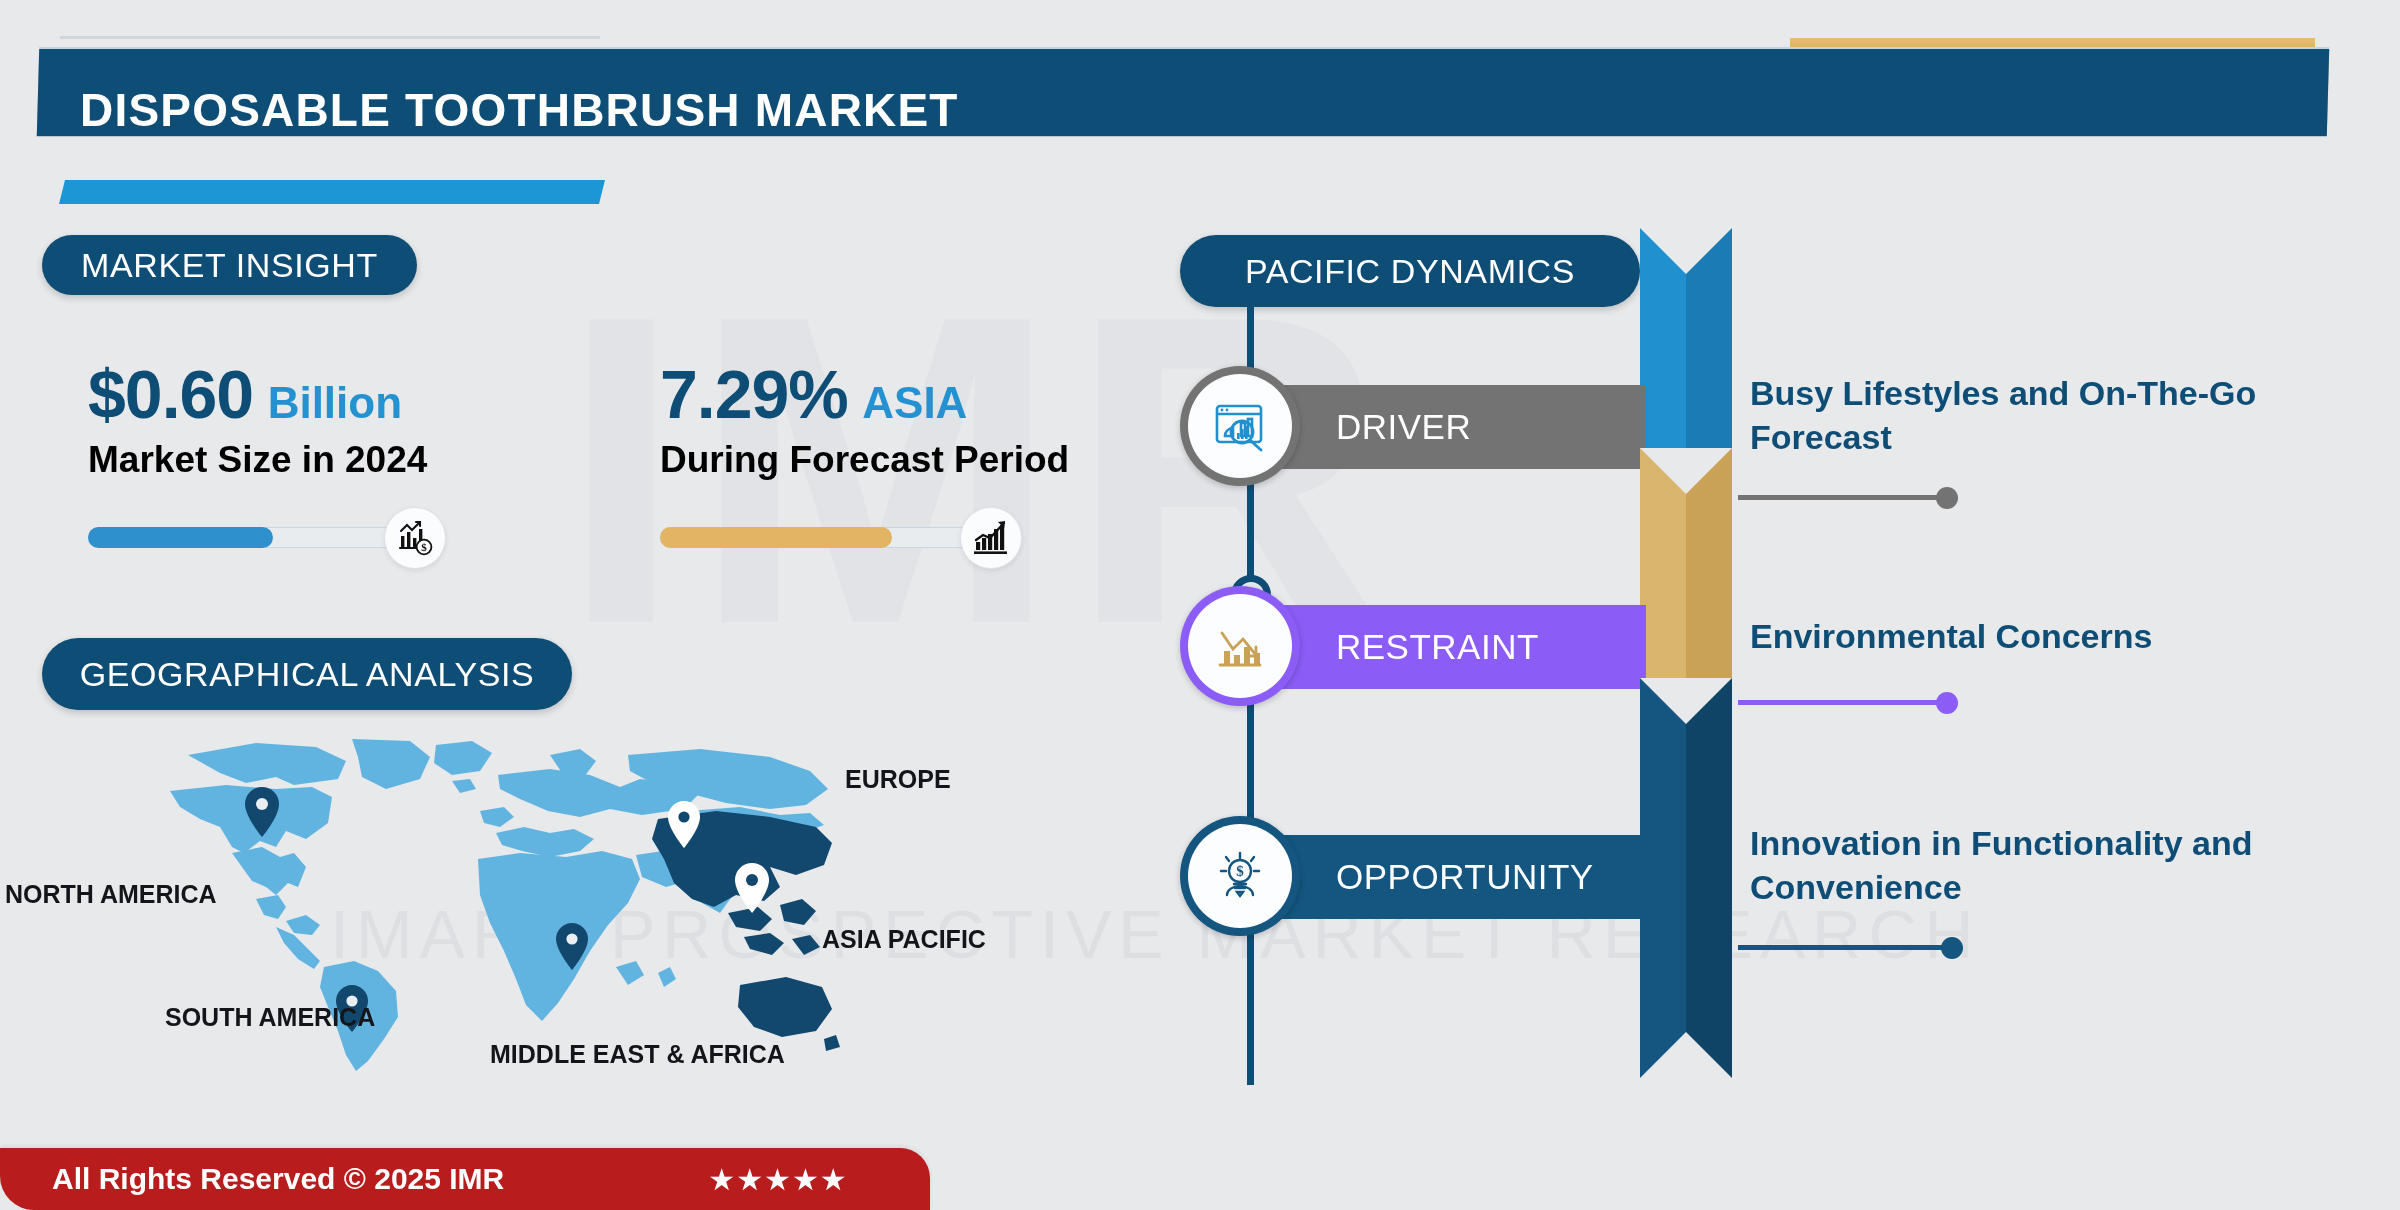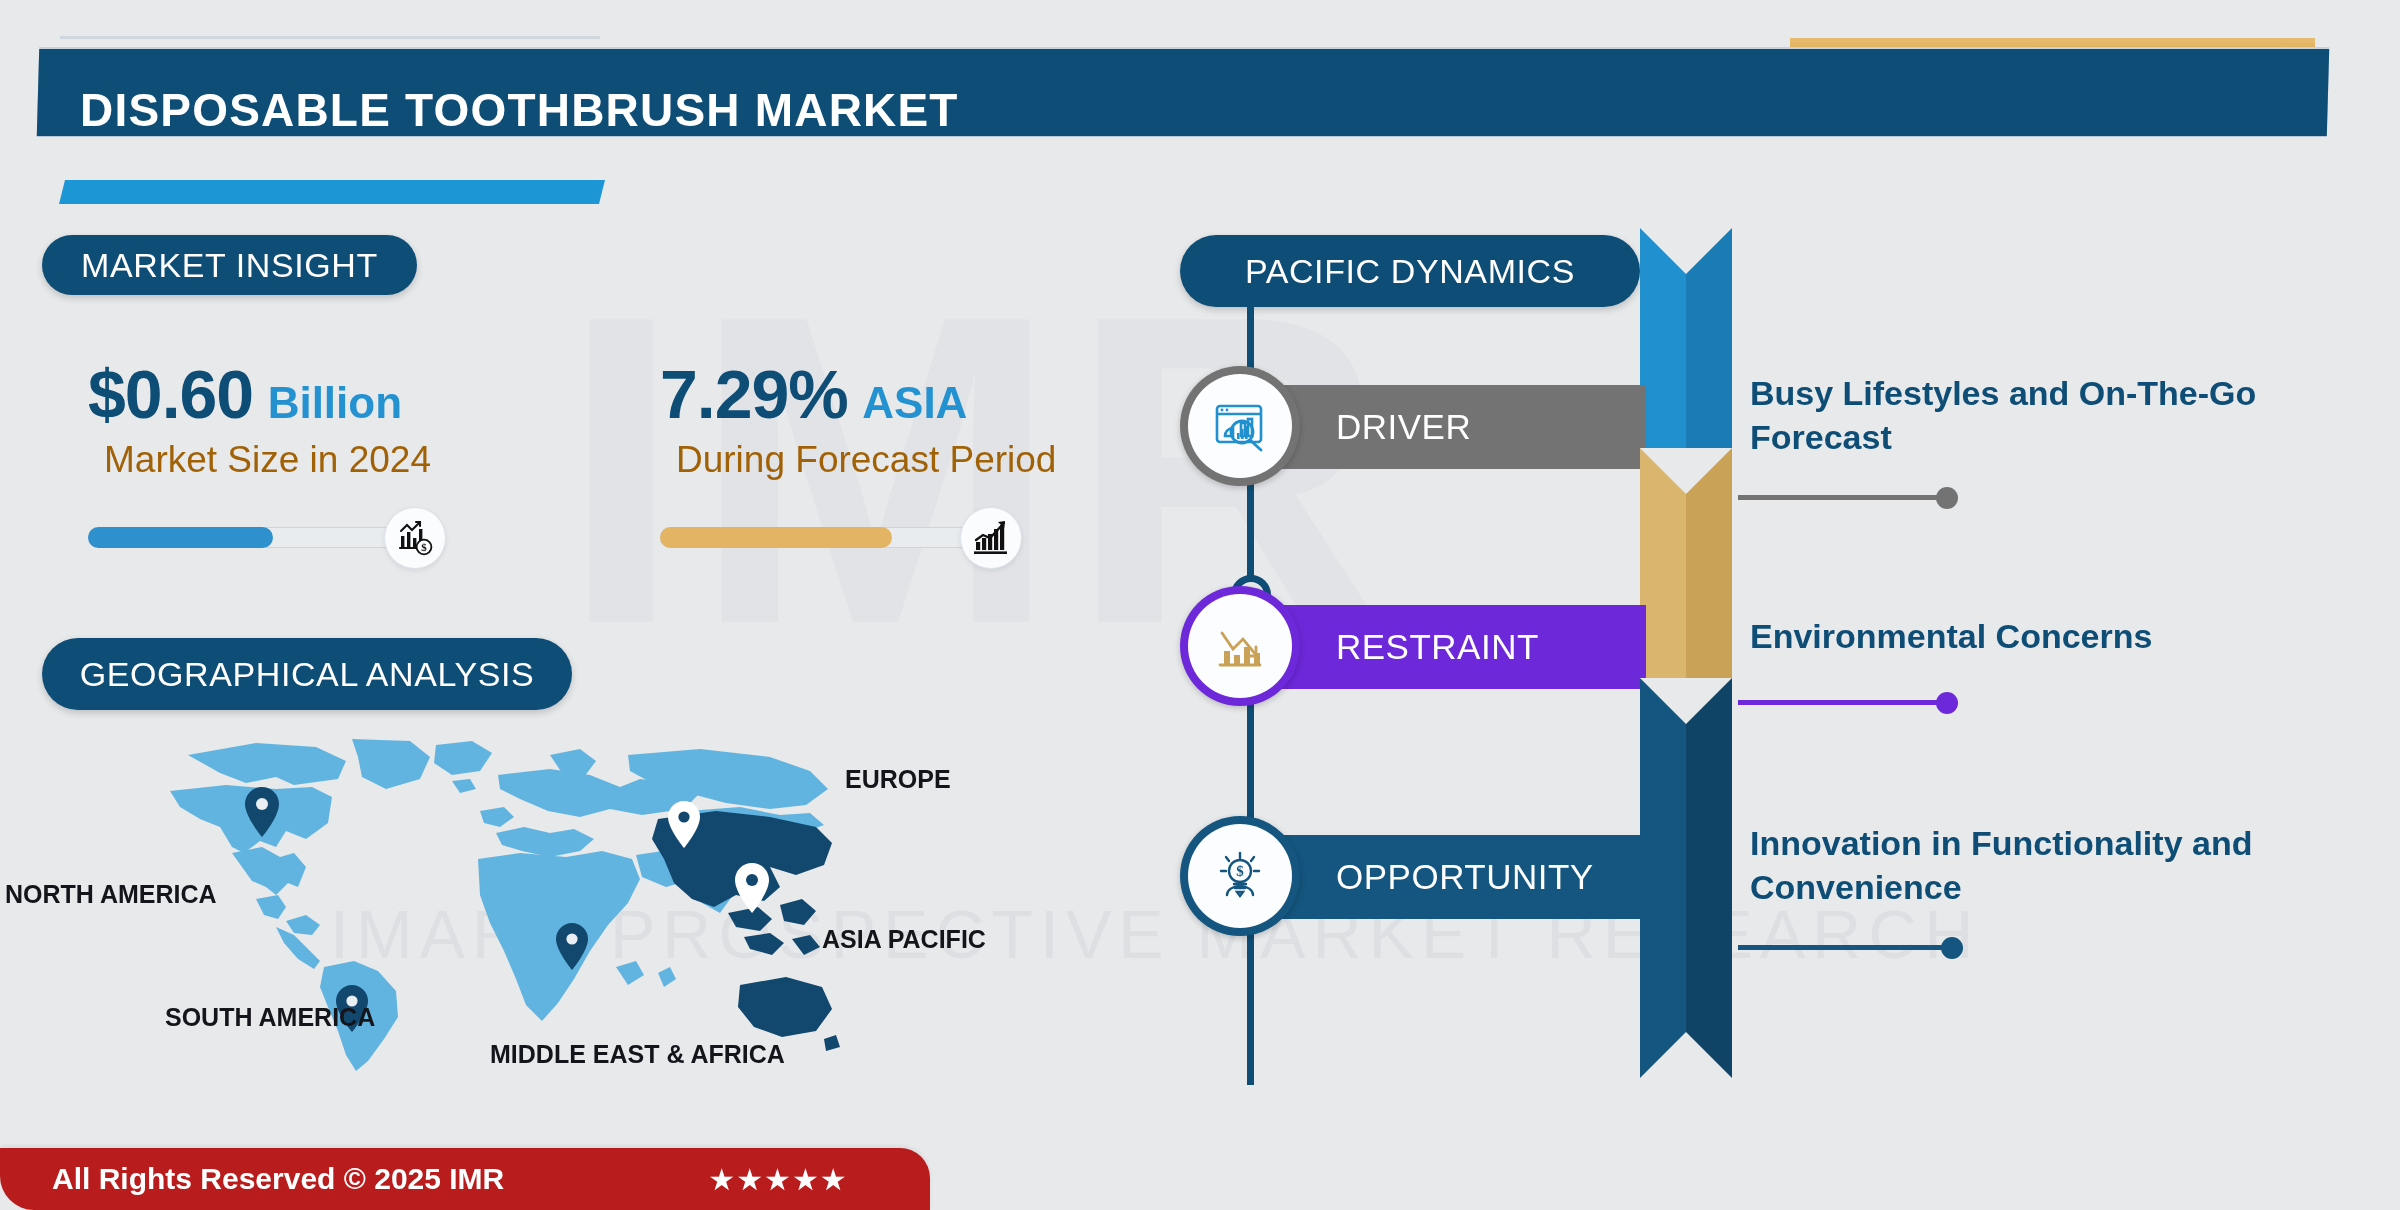--- a/index.html
+++ b/index.html
@@ -99,22 +99,22 @@
   .metric .big {
     font-size:68px; font-weight:bold; color:#0e4d75;
     display:inline-block; vertical-align:baseline;
     letter-spacing:-1px;
   }
   .metric .unit {
     font-size:44px; font-weight:bold; color:#2492d1;
     display:inline-block; margin-left:10px;
   }
   .metric .sub {
-    font-size:37px; font-weight:normal; color:#a16207;
-    margin-top:6px; white-space:nowrap;margin-left:16px;
+    font-size:37px; font-weight:bold; color:#000000;
+    margin-top:6px; white-space:nowrap;
   }
   .bar-row { position:relative; margin-top:26px; height:62px; }
   .bar-track {
     position:absolute; left:0; top:20px;
     width:333px; height:21px;
     background:#e9ecef;
     border:1px solid #c9d6e2;
     border-radius:12px;
   }
   .bar-fill {
@@ -233,21 +233,21 @@
     position:absolute; left:558px;
     height:5px;
   }
   .dyn-underline .dot {
     position:absolute; right:-10px; top:-8px;
     width:22px; height:22px; border-radius:50%;
   }
 
   
   .c-driver      { background:#737373; }
-  .c-restraint   { background:#6d28d9; }
+  .c-restraint   { background:#8b5cf6; }
   .c-opportunity { background:#14567f; }
 </style>
 </head>
 <body>
 
 <div id="canvas">
 
   <div class="watermark-bg">IMR</div>
   <div class="watermark-line">IMARC PROSPECTIVE MARKET RESEARCH</div>
 

